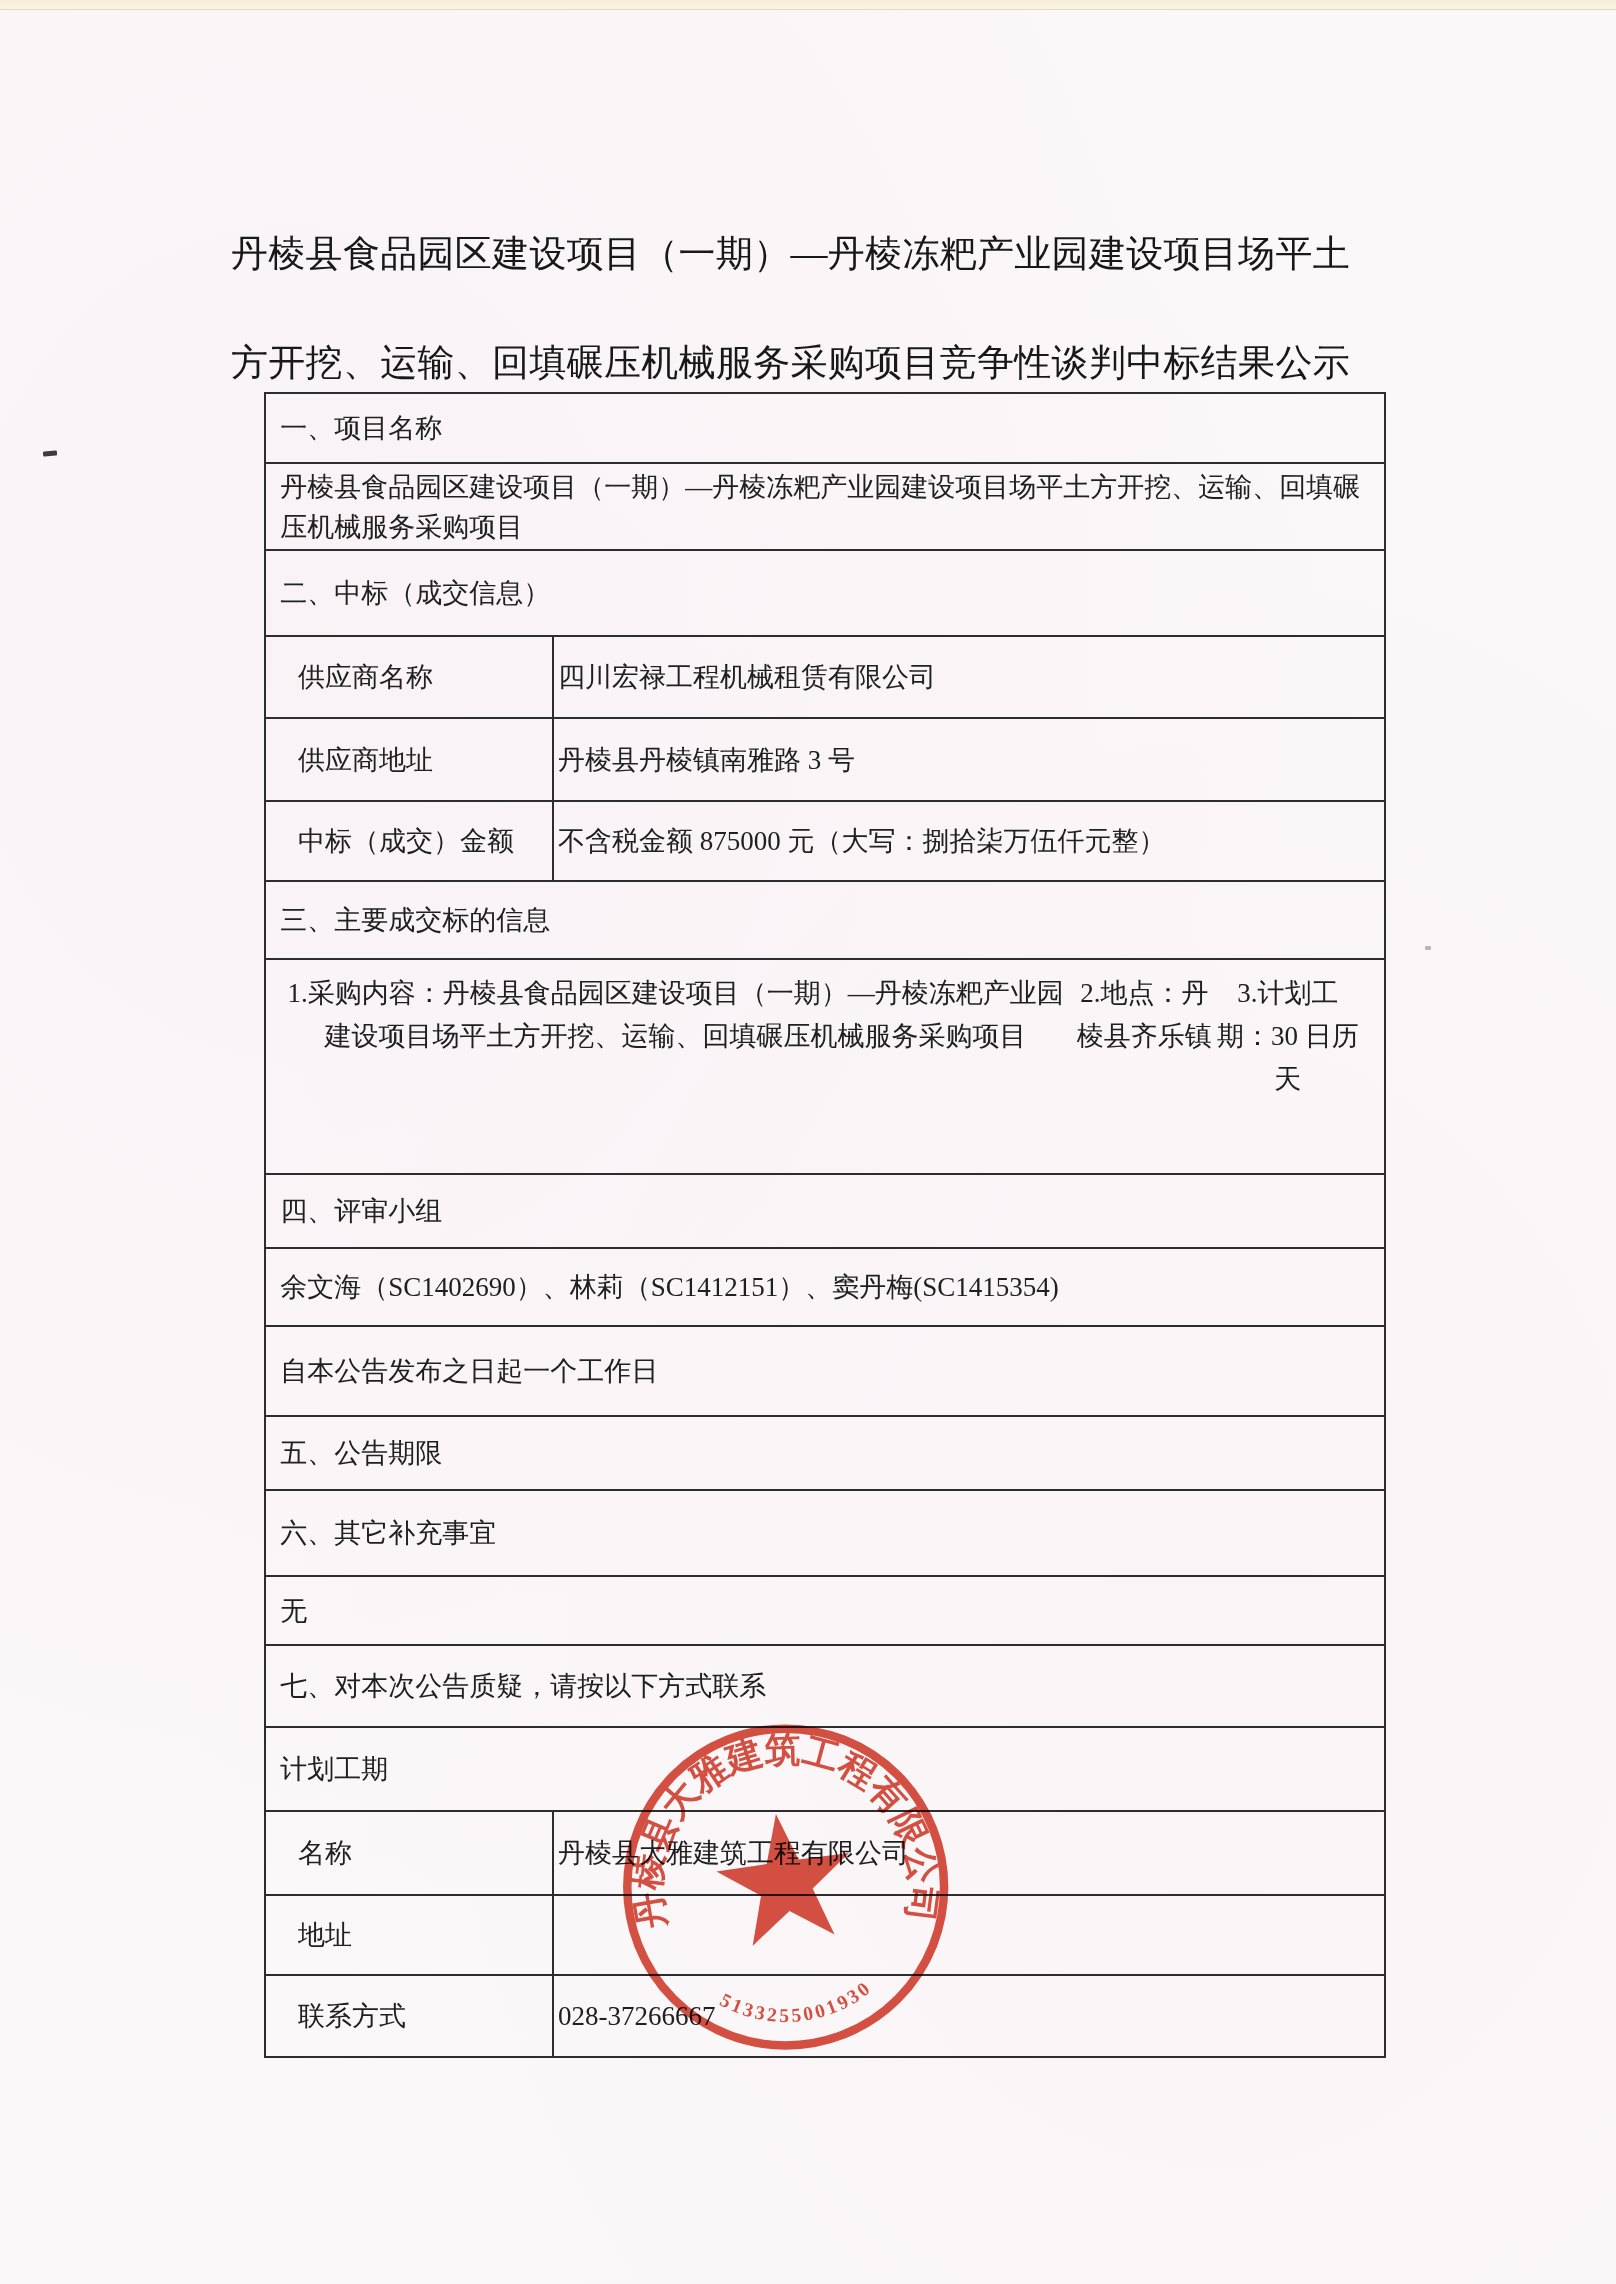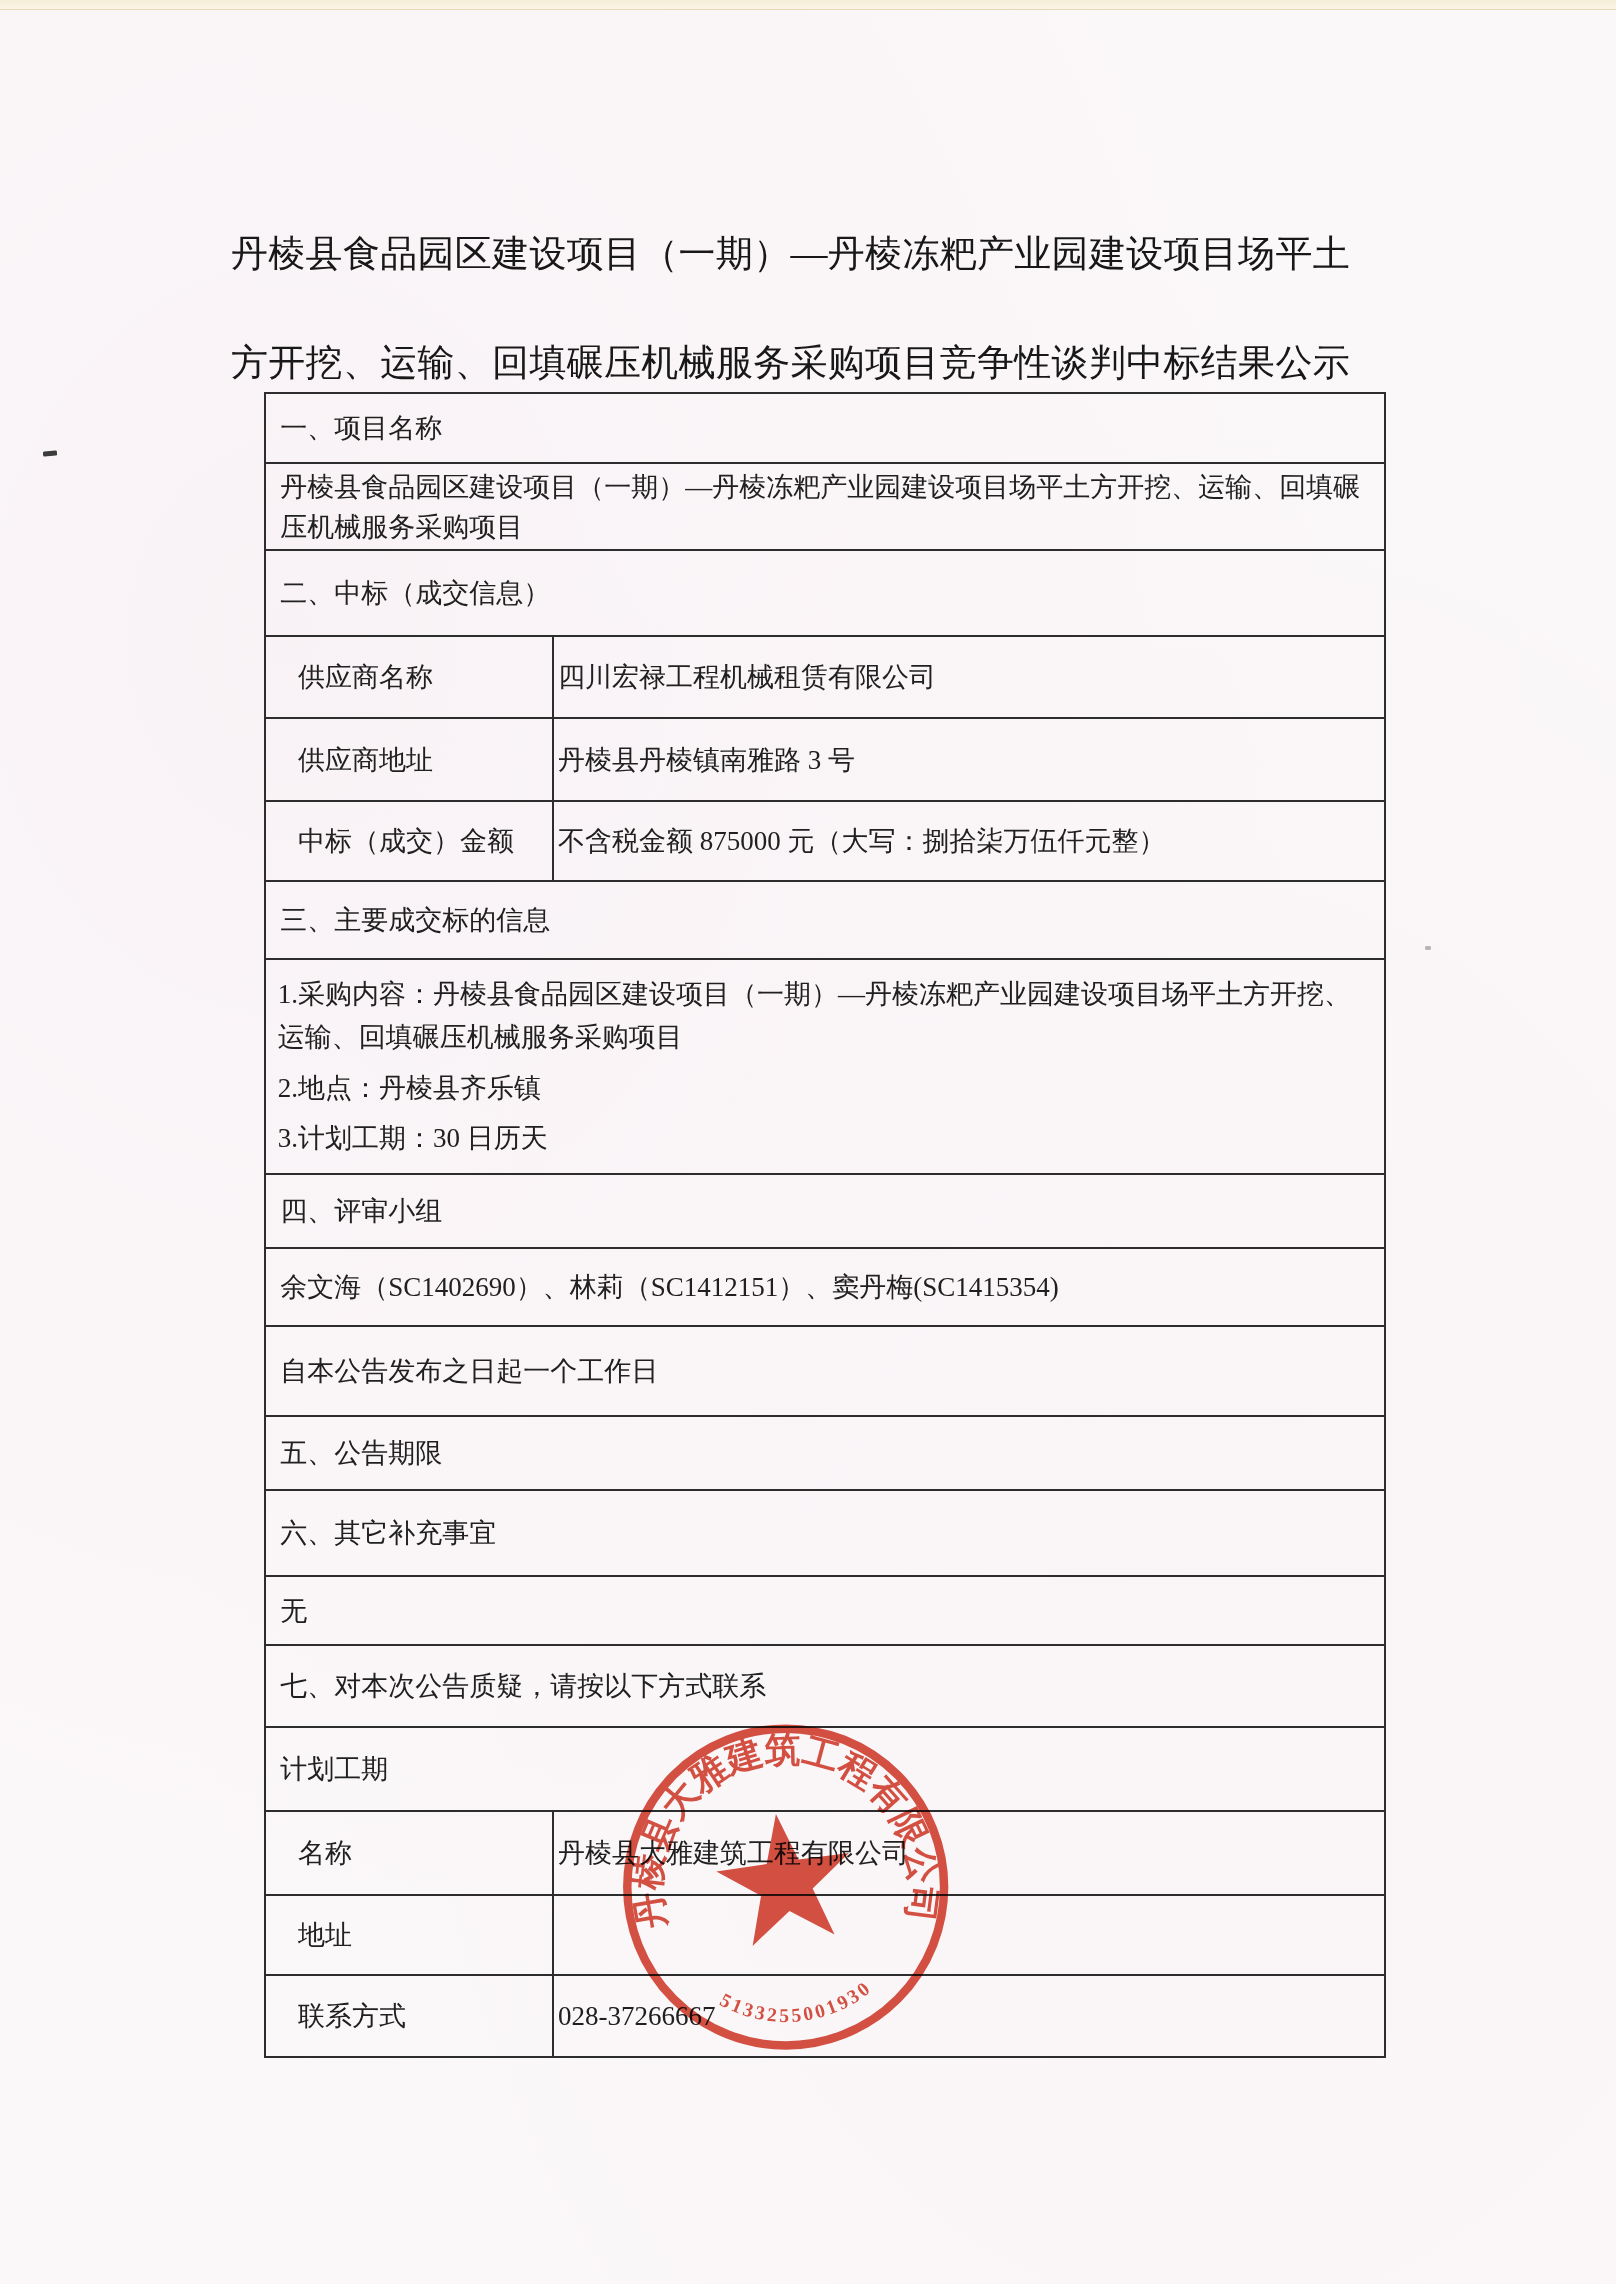--- a/index.html
+++ b/index.html
@@ -34,22 +34,22 @@
     position:absolute; left:264px; top:392px; width:1118px;
     border:2.6px solid #2d2d2d;
     font-size:27px; color:#202020;
   }
   .tr { display:flex; border-bottom:2.6px solid #2d2d2d; align-items:stretch; }
   .tr:last-child { border-bottom:none; }
   .cell { display:flex; align-items:center; padding-left:14.3px; padding-right:13px; }
   .cell.full { flex:1; line-height:40px; }
   .cell.label { width:241px; border-right:2.6px solid #2d2d2d; flex:none;padding-left:32px; }
   .cell.value { flex:1; padding-left:4px; }
-  .cell.multi { flex:1; flex-direction:column; align-items:flex-start; justify-content:center;
-                padding:11.7px 23.5px 11.7px 11.7px; }
+  .cell.multi { flex:1; flex-direction:row; align-items:flex-start; justify-content:center;
+                padding:11.7px 23.5px 11.7px 11.7px;text-align:center; }
   .cell.multi p { line-height:43px; margin-bottom:7.8px; }
   .cell.multi p:last-child { margin-bottom:0; }
 
   .seal { position:absolute; left:0; top:0; width:1617px; height:2284px;
           pointer-events:none; mix-blend-mode:multiply; opacity:.88; }
   .seal text { font-family:"Liberation Serif","DejaVu Serif",serif; font-weight:bold; }
 </style>
 </head>
 <body>
 

